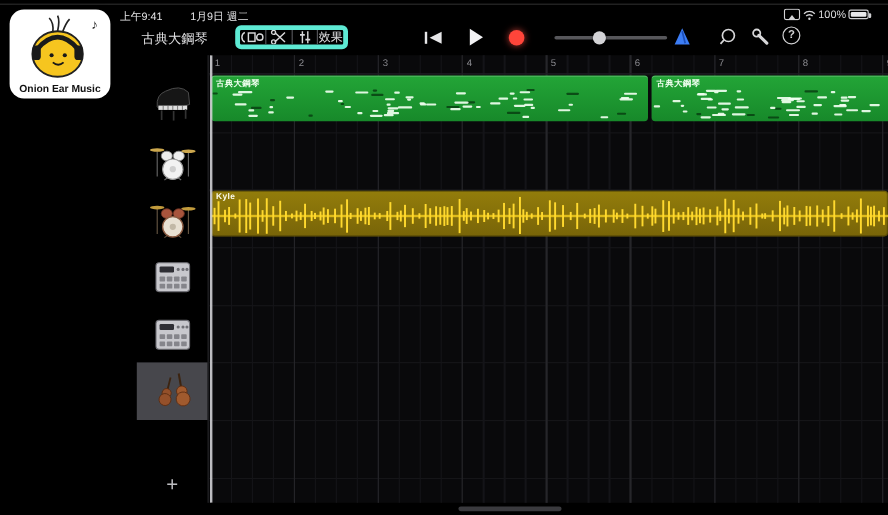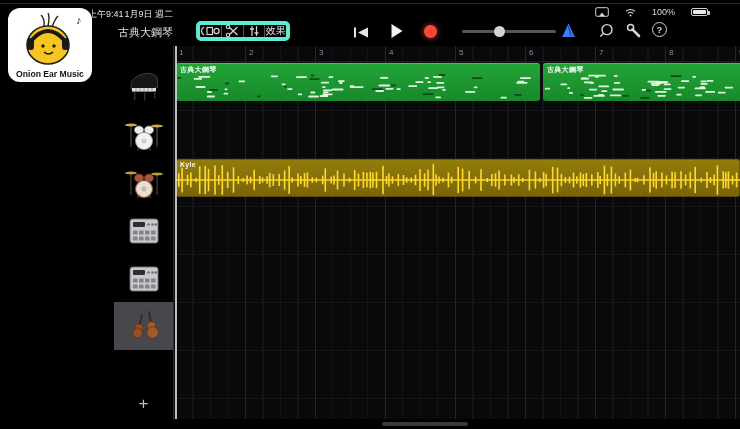--- a/index.html
+++ b/index.html
@@ -5,22 +5,22 @@
   *{margin:0;padding:0;box-sizing:border-box}
   html,body{width:740px;height:429px;background:#000;overflow:hidden;position:relative;
     font-family:"Liberation Sans",sans-serif;color:#ddd;-webkit-font-smoothing:antialiased}
   #top-line{position:absolute;left:0;top:3px;width:740px;height:1px;background:#6a6a6a;opacity:.4}
 
   
   #logo{position:absolute;left:8px;top:8px;width:84px;height:74px;background:#fff;border-radius:12px;
     z-index:40;box-shadow:0 1px 5px rgba(0,0,0,.7);overflow:hidden}
 
   
-  #status-left{position:absolute;left:88px;top:8px;display:flex;gap:1px;font-size:9px;color:#e4e4e6}
-  #status-right{position:absolute;right:32px;top:7px;display:flex;gap:16px;align-items:center;font-size:9px;color:#dcdcde}
+  #status-left{position:absolute;left:100px;top:8px;display:flex;gap:23px;font-size:9px;color:#e4e4e6}
+  #status-right{position:absolute;right:16px;top:7px;display:flex;gap:2px;align-items:center;font-size:9px;color:#dcdcde}
   .batt{width:17px;height:8px;border:1px solid #cfcfd2;border-radius:2px;position:relative}
   .batt .fill{position:absolute;left:1px;top:1px;bottom:1px;right:1px;background:#e8e8ea;border-radius:1px}
   .batt .nub{position:absolute;right:-3px;top:2px;width:2px;height:4px;background:#cfcfd2;border-radius:0 1px 1px 0}
 
   
   #my-songs{position:absolute;left:118px;top:25px;font-size:11px;color:#e0e0e2;cursor:default}
   #seg{position:absolute;left:196px;top:21px;width:94px;height:20px;border:4px solid #5eead4;border-radius:5px;display:flex;overflow:hidden}
   .seg-cell{flex:1;display:flex;align-items:center;justify-content:center;border-left:1px solid #525256}
   .seg-cell:first-child{border-left:none}
   #fx-cell span{font-size:10px;color:#e0e0e2}

